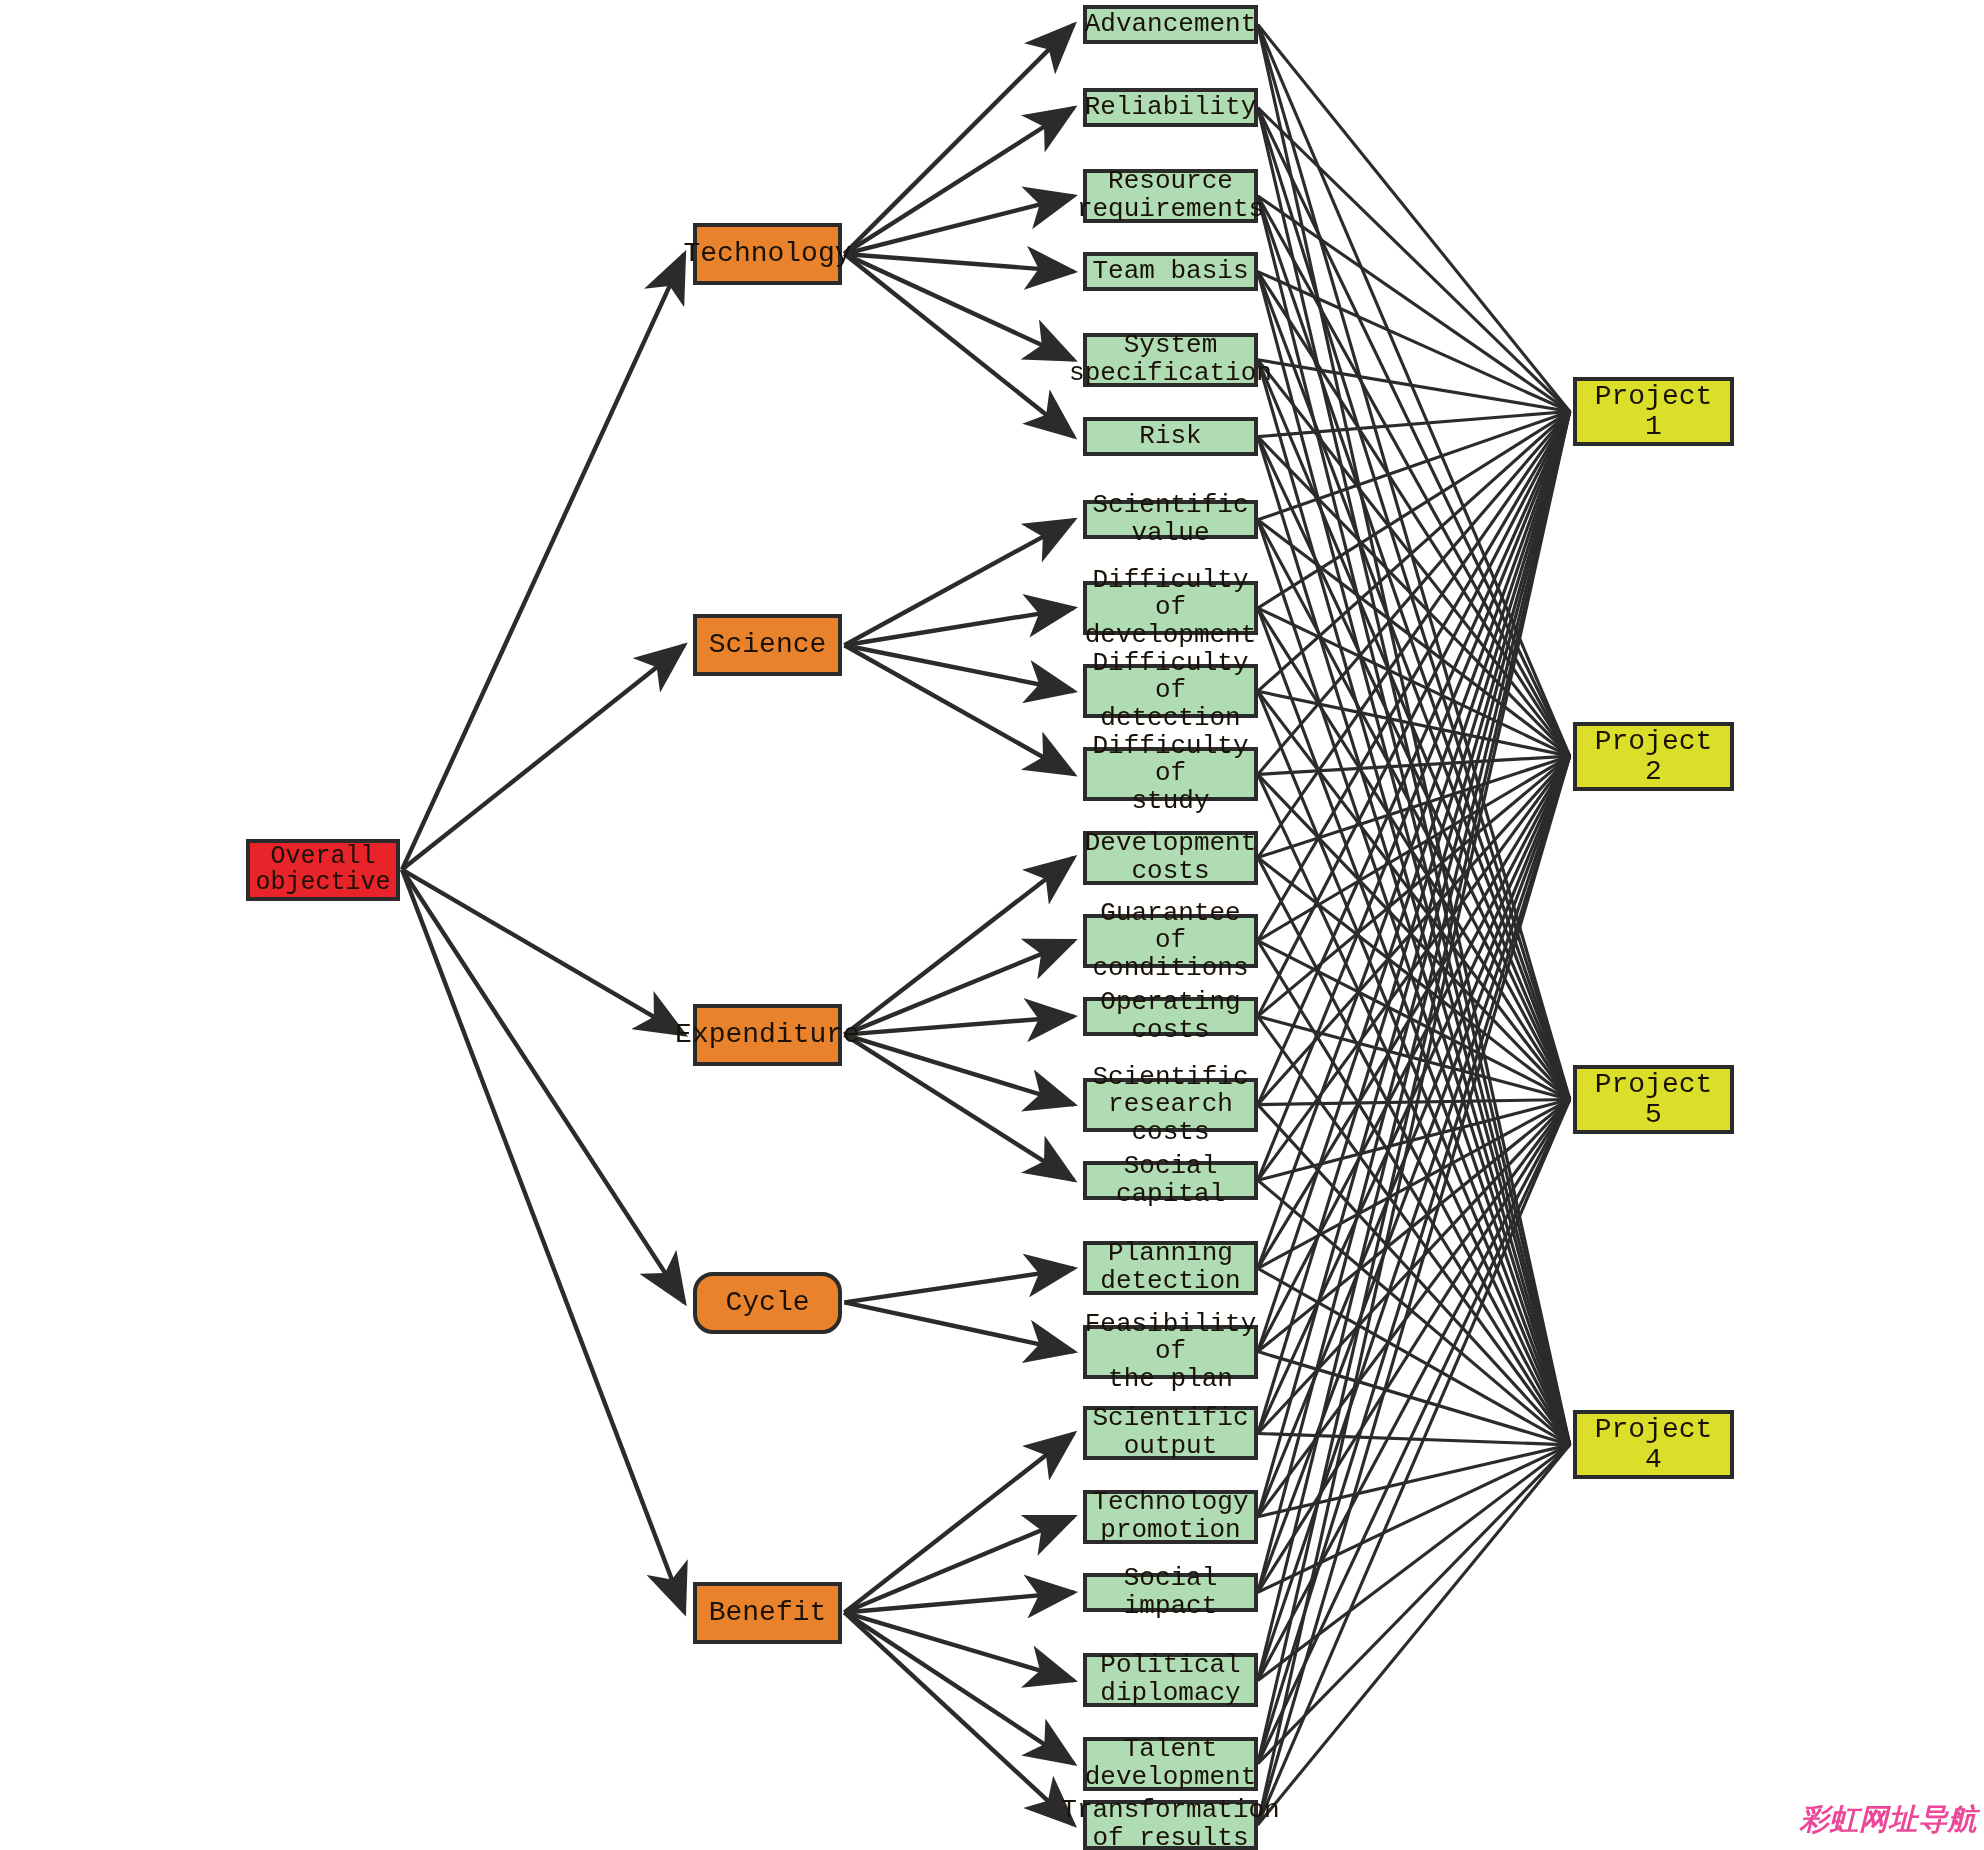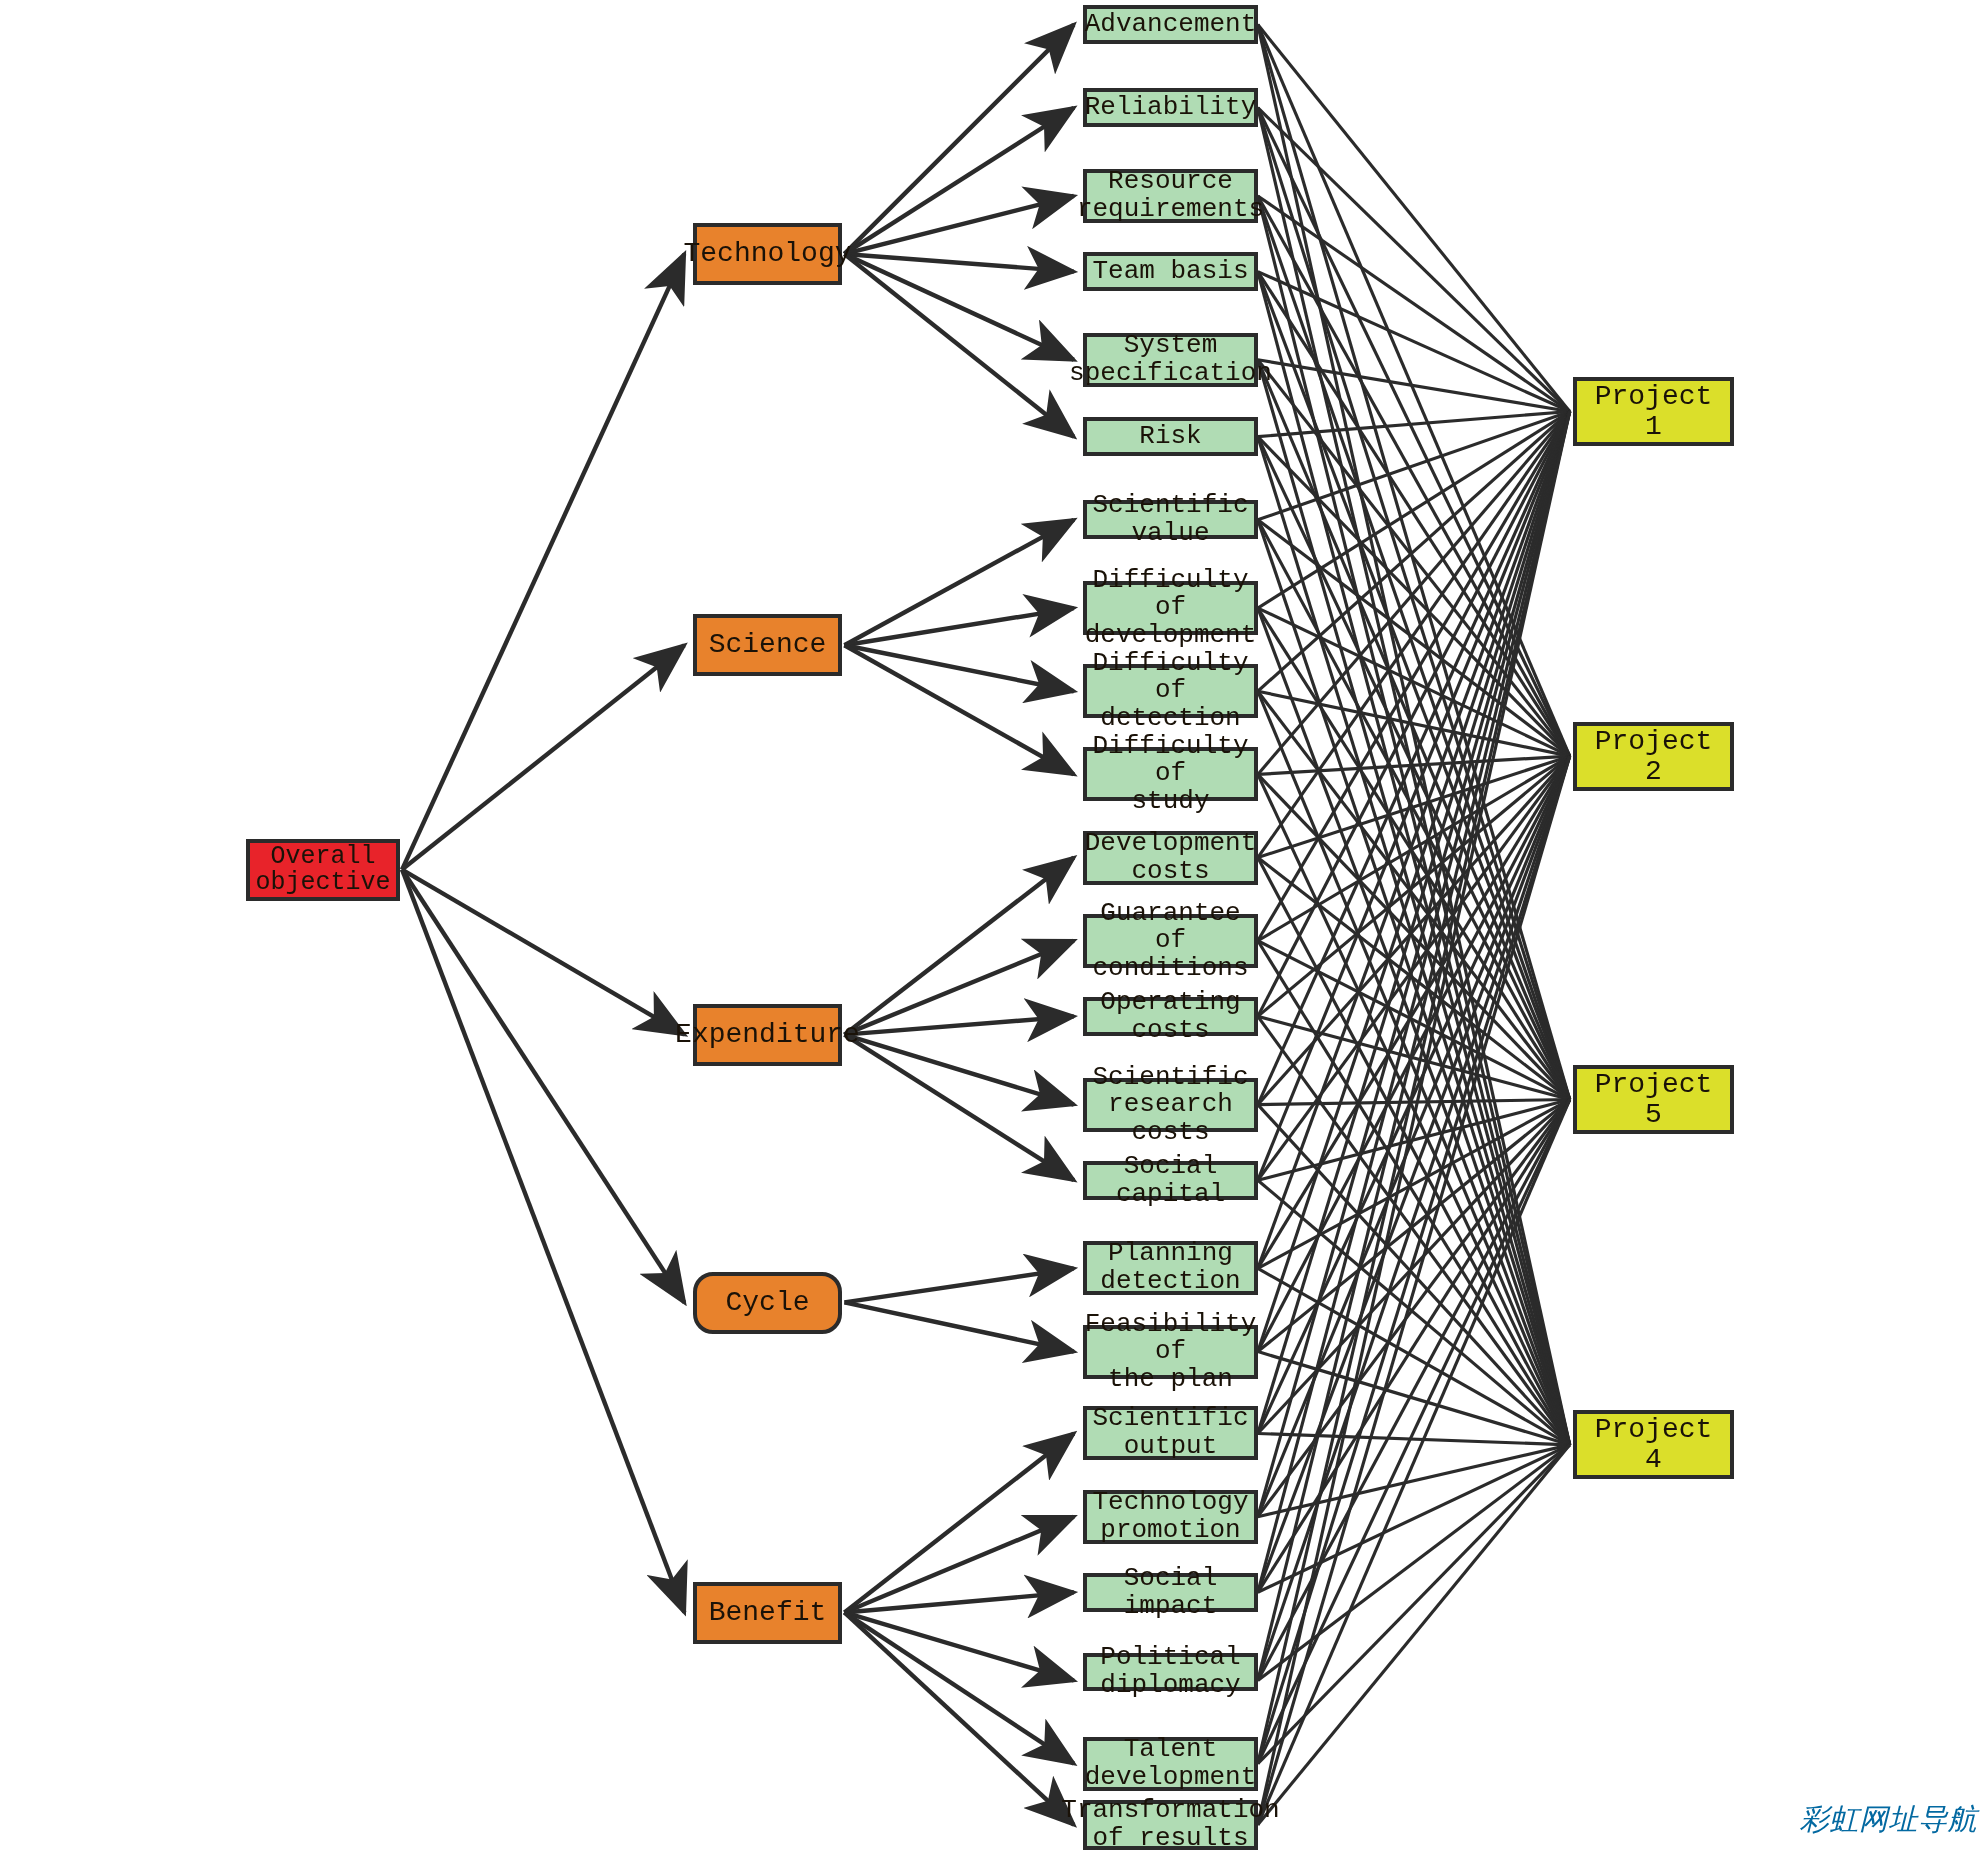--- a/index.html
+++ b/index.html
@@ -52,23 +52,23 @@
     font-size: 28px;
   }
   .node span {
     display: block;
     padding: 0 3.8px;
   }
   #watermark {
     position: absolute;
     right: 7.6px;
     bottom: 10px;
-    color: #0369a1;
+    color: #ec4899;
     font-family: "DejaVu Sans", sans-serif;
-    font-weight: normal;
+    font-weight: bold;
     font-style: italic;
     font-size: 29px;
     letter-spacing: 0.6px;
     white-space: nowrap;
     z-index: 9;
   }
 </style>
 </head>
 <body>
 
@@ -318,21 +318,21 @@
       </div>
       <div class="node node-criterion" style="left: 1083px; top: 1490px; width: 175px; height: 54px;">
         <span>
           <div>Technology</div>
           <div>promotion</div>
         </span>
       </div>
       <div class="node node-criterion" style="left: 1083px; top: 1573px; width: 175px; height: 39px;">
         <span>Social impact</span>
       </div>
-      <div class="node node-criterion" style="left: 1083px; top: 1653px; width: 175px; height: 38px;">
+      <div class="node node-criterion" style="left: 1083px; top: 1653px; width: 175px; height: 54px;">
         <span>
           <div>Political</div>
           <div>diplomacy</div>
         </span>
       </div>
       <div class="node node-criterion" style="left: 1083px; top: 1737px; width: 175px; height: 54px;">
         <span>
           <div>Talent</div>
           <div>development</div>
         </span>

